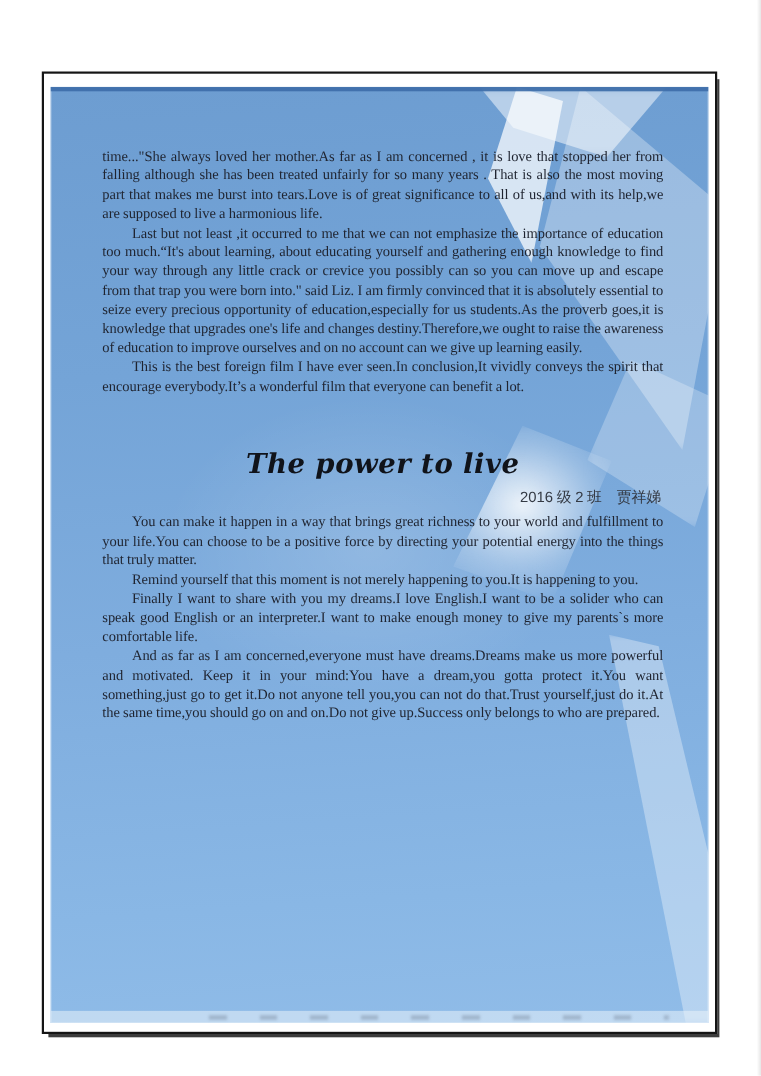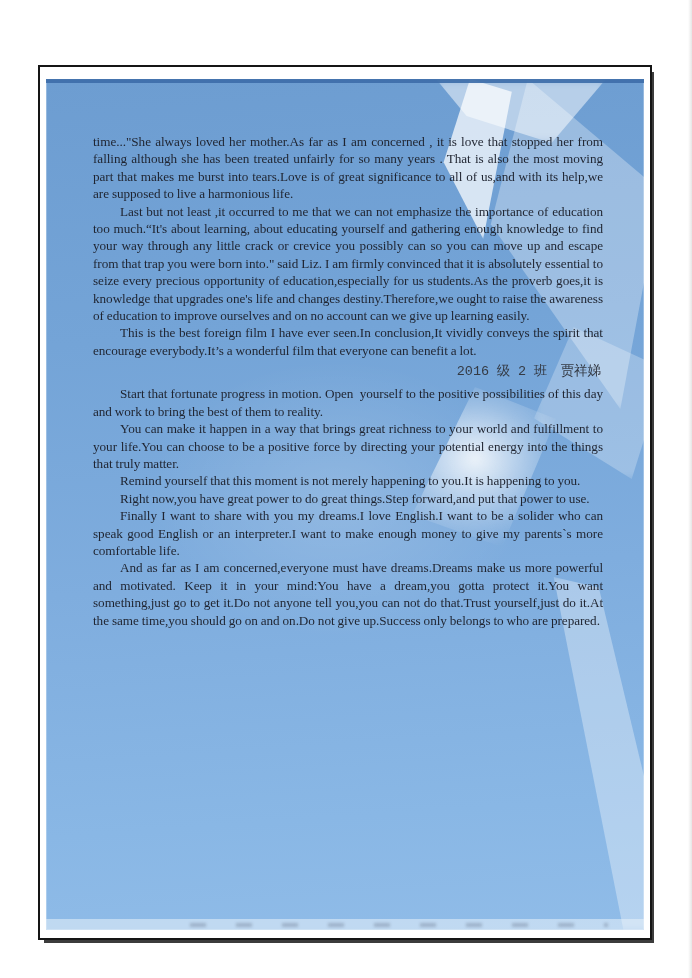--- a/index.html
+++ b/index.html
@@ -86,21 +86,21 @@
     font-size:25px;line-height:34px;
     letter-spacing:.5px;
     color:#10131a;
     text-indent:0;
   }
   .article-byline{
     text-align:right;
     font-size:13.5px;line-height:20px;
     margin:3px 2px 3px 0;
     color:#343a44;
-    font-family:Liberation Mono, monospace;
+    font-family:Liberation Sans, sans-serif;
   }
 </style>
 </head>
 <body>
 
 <div class="scan-edge"></div>
 
 <div class="page-frame">
   <div class="blue-panel">
 
@@ -112,26 +112,25 @@
     <div class="shape shape-c"></div>
     <div class="shape shape-d"></div>
 
     <div class="panel-top-stripe"></div>
 
     <div class="content">
       <p class="no-indent">time..."She always loved her mother.As far as I am concerned , it is love that stopped her from falling although she has been treated unfairly for so many years . That is also the most moving part that makes me burst into tears.Love is of great significance to all of us,and with its help,we are supposed to live a harmonious life.</p>
       <p>Last but not least ,it occurred to me that we can not emphasize the importance of education too much.“It's about learning, about educating yourself and gathering enough knowledge to find your way through any little crack or crevice you possibly can so you can move up and escape from that trap you were born into." said Liz. I am firmly convinced that it is absolutely essential to seize every precious opportunity of education,especially for us students.As the proverb goes,it is knowledge that upgrades one's life and changes destiny.Therefore,we ought to raise the awareness of education to improve ourselves and on no account can we give up learning easily.</p>
       <p>This is the best foreign film I have ever seen.In conclusion,It vividly conveys the spirit that encourage everybody.It’s a wonderful film that everyone can benefit a lot.</p>
 
+      <h1 class="article-title">The power to live</h1>
       <div class="article-byline">2016 级 2 班　贾祥娣</div>
 
-      <p>Start that fortunate progress in motion. Open&nbsp; yourself to the positive possibilities of this day and work to bring the best of them to reality.</p>
       <p>You can make it happen in a way that brings great richness to your world and fulfillment to your life.You can choose to be a positive force by directing your potential energy into the things that truly matter.</p>
       <p>Remind yourself that this moment is not merely happening to you.It is happening to you.</p>
-      <p>Right now,you have great power to do great things.Step forward,and put that power to use.</p>
       <p>Finally I want to share with you my dreams.I love English.I want to be a solider who can speak good English or an interpreter.I want to make enough money to give my parents`s more comfortable life.</p>
       <p>And as far as I am concerned,everyone must have dreams.Dreams make us more powerful and motivated. Keep it in your mind:You have a dream,you gotta protect it.You want something,just go to get it.Do not anyone tell you,you can not do that.Trust yourself,just do it.At the same time,you should go on and on.Do not give up.Success only belongs to who are prepared.</p>
     </div>
 
     <div class="panel-bottom-rim">
       <div class="bleed-smudge"></div>
     </div>
 
   </div>
 </div>

